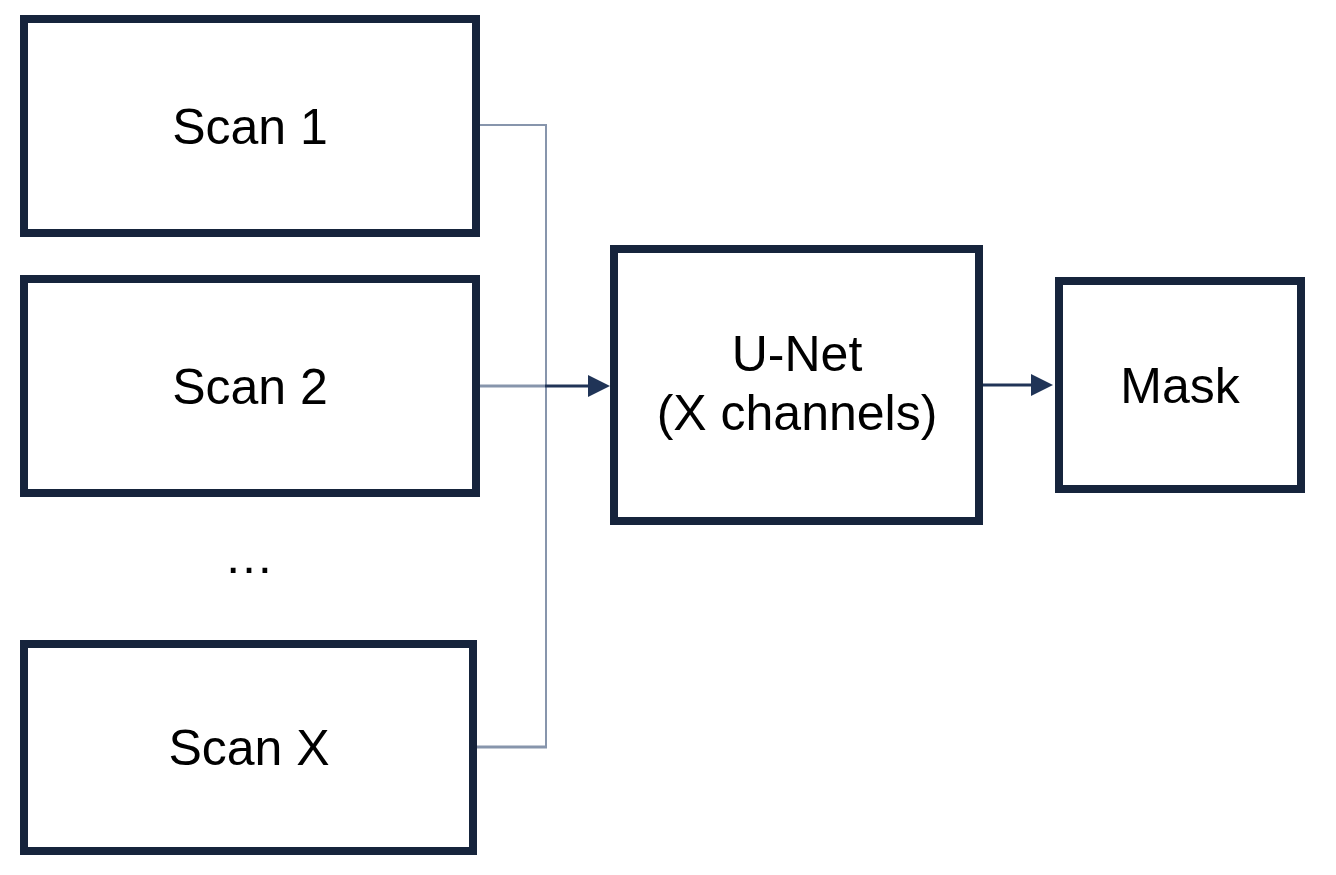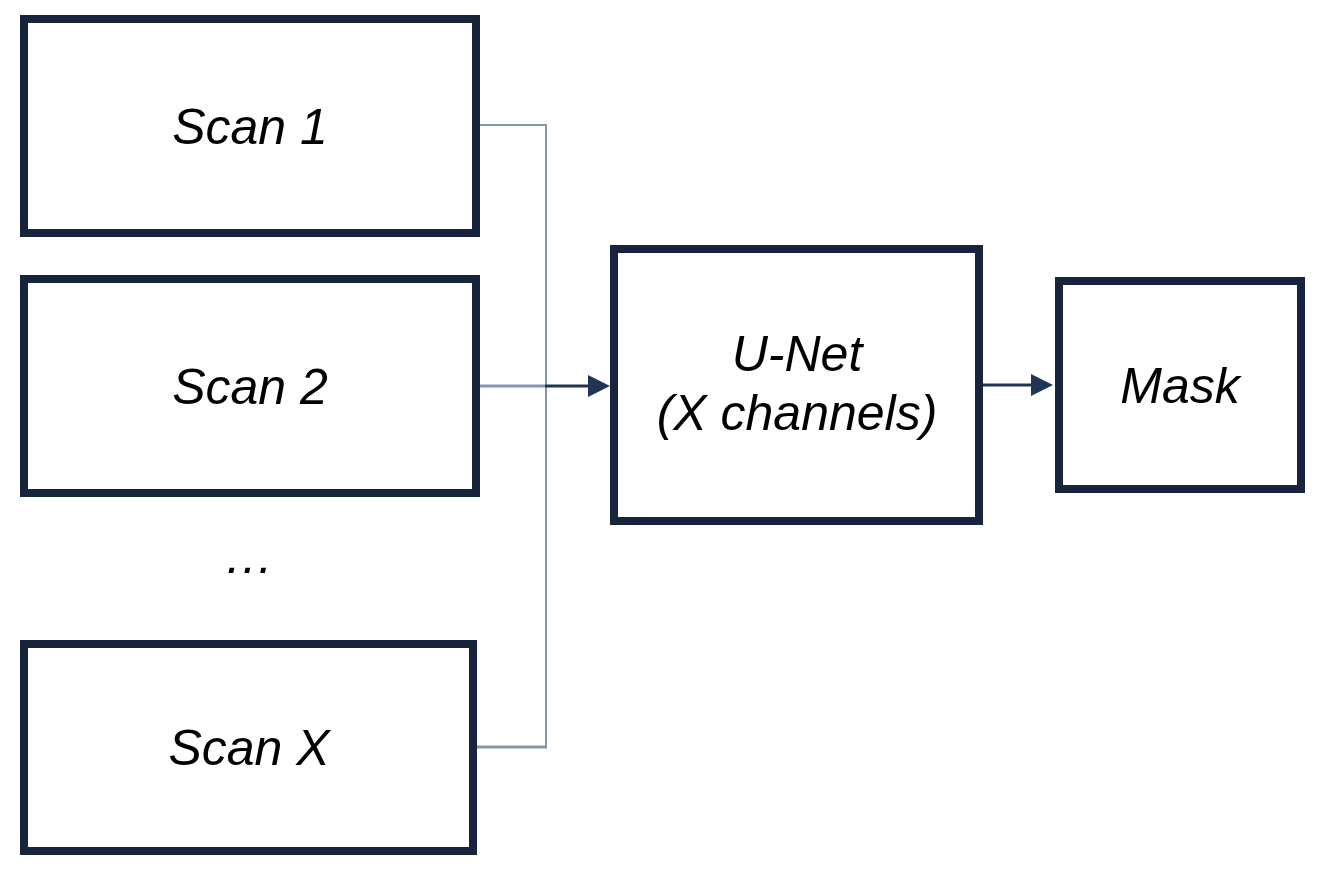--- a/index.html
+++ b/index.html
@@ -8,21 +8,20 @@
     background: #ffffff;
     width: 1336px;
     height: 875px;
     overflow: hidden;
   }
   .diagram-wrap {
     position: relative;
     width: 1156px;
     height: 875px;
     font-family: "Liberation Sans", "DejaVu Sans", sans-serif;
-    font-style: italic;
   }
   svg text {
     font-family: "Liberation Sans", "DejaVu Sans", sans-serif;
     font-size: 50px;
   }
   svg text.ellipsis {
     font-size: 50px;
     letter-spacing: 2px;
   }
 </style>

